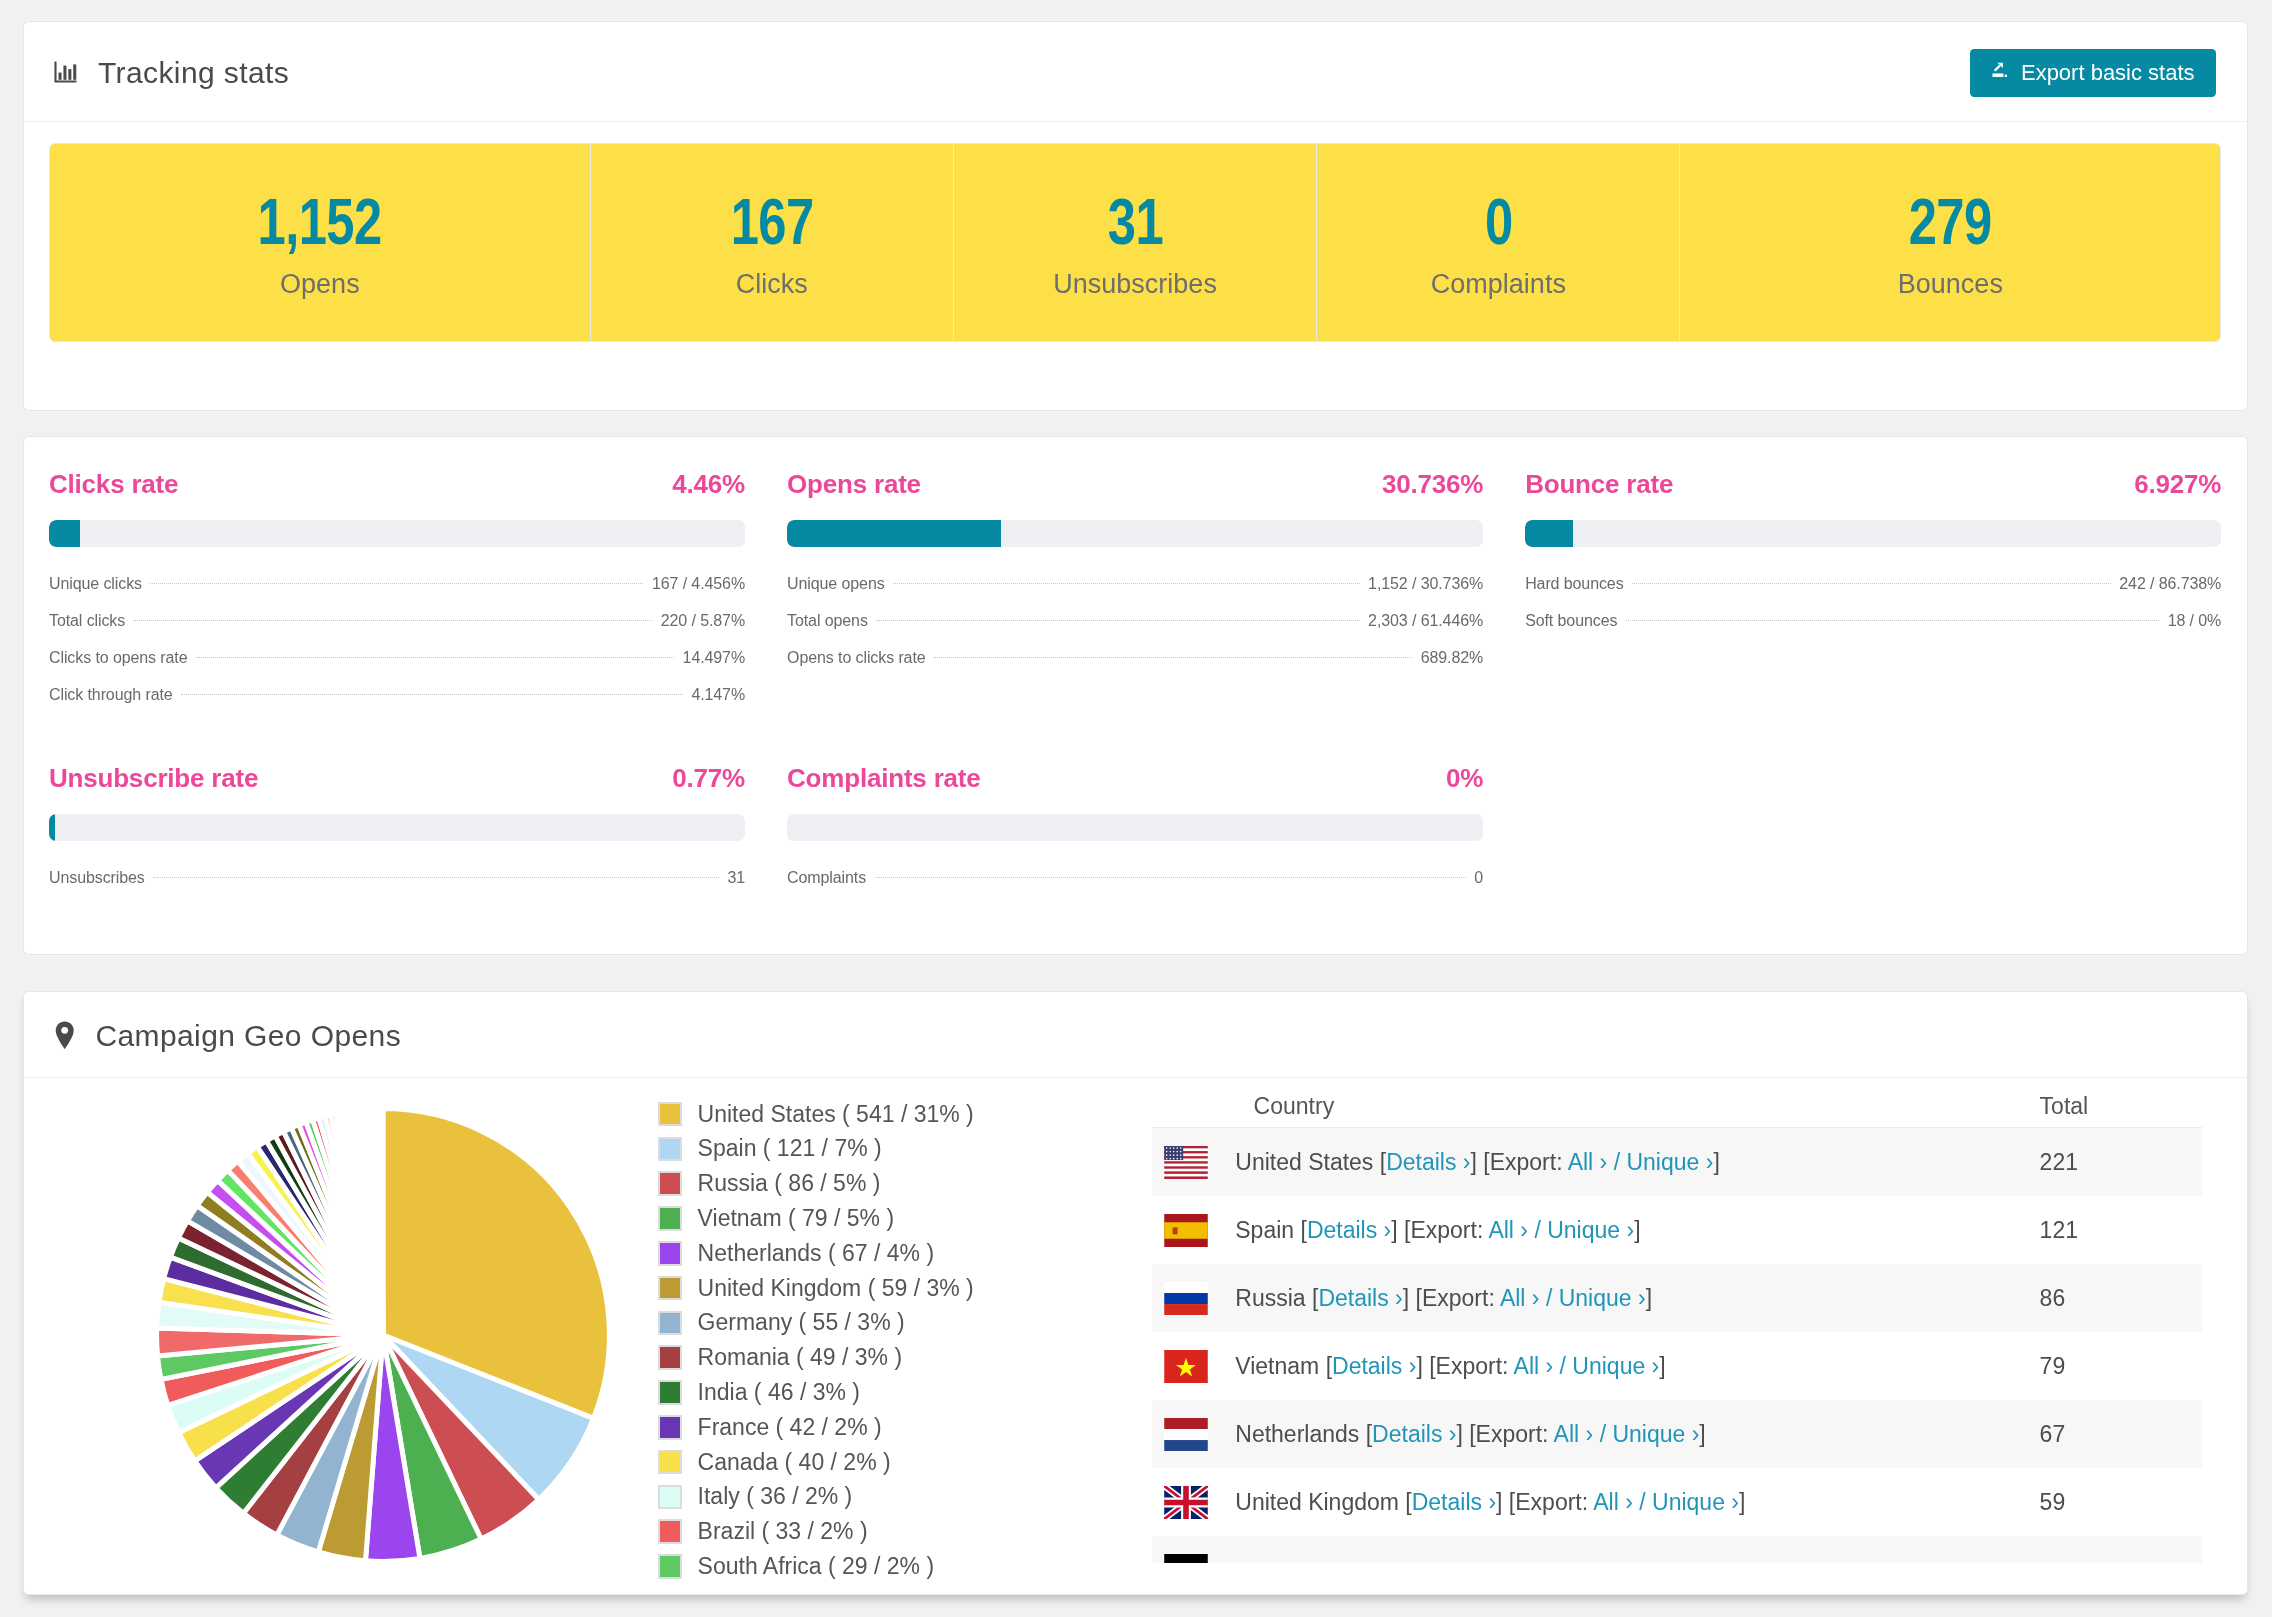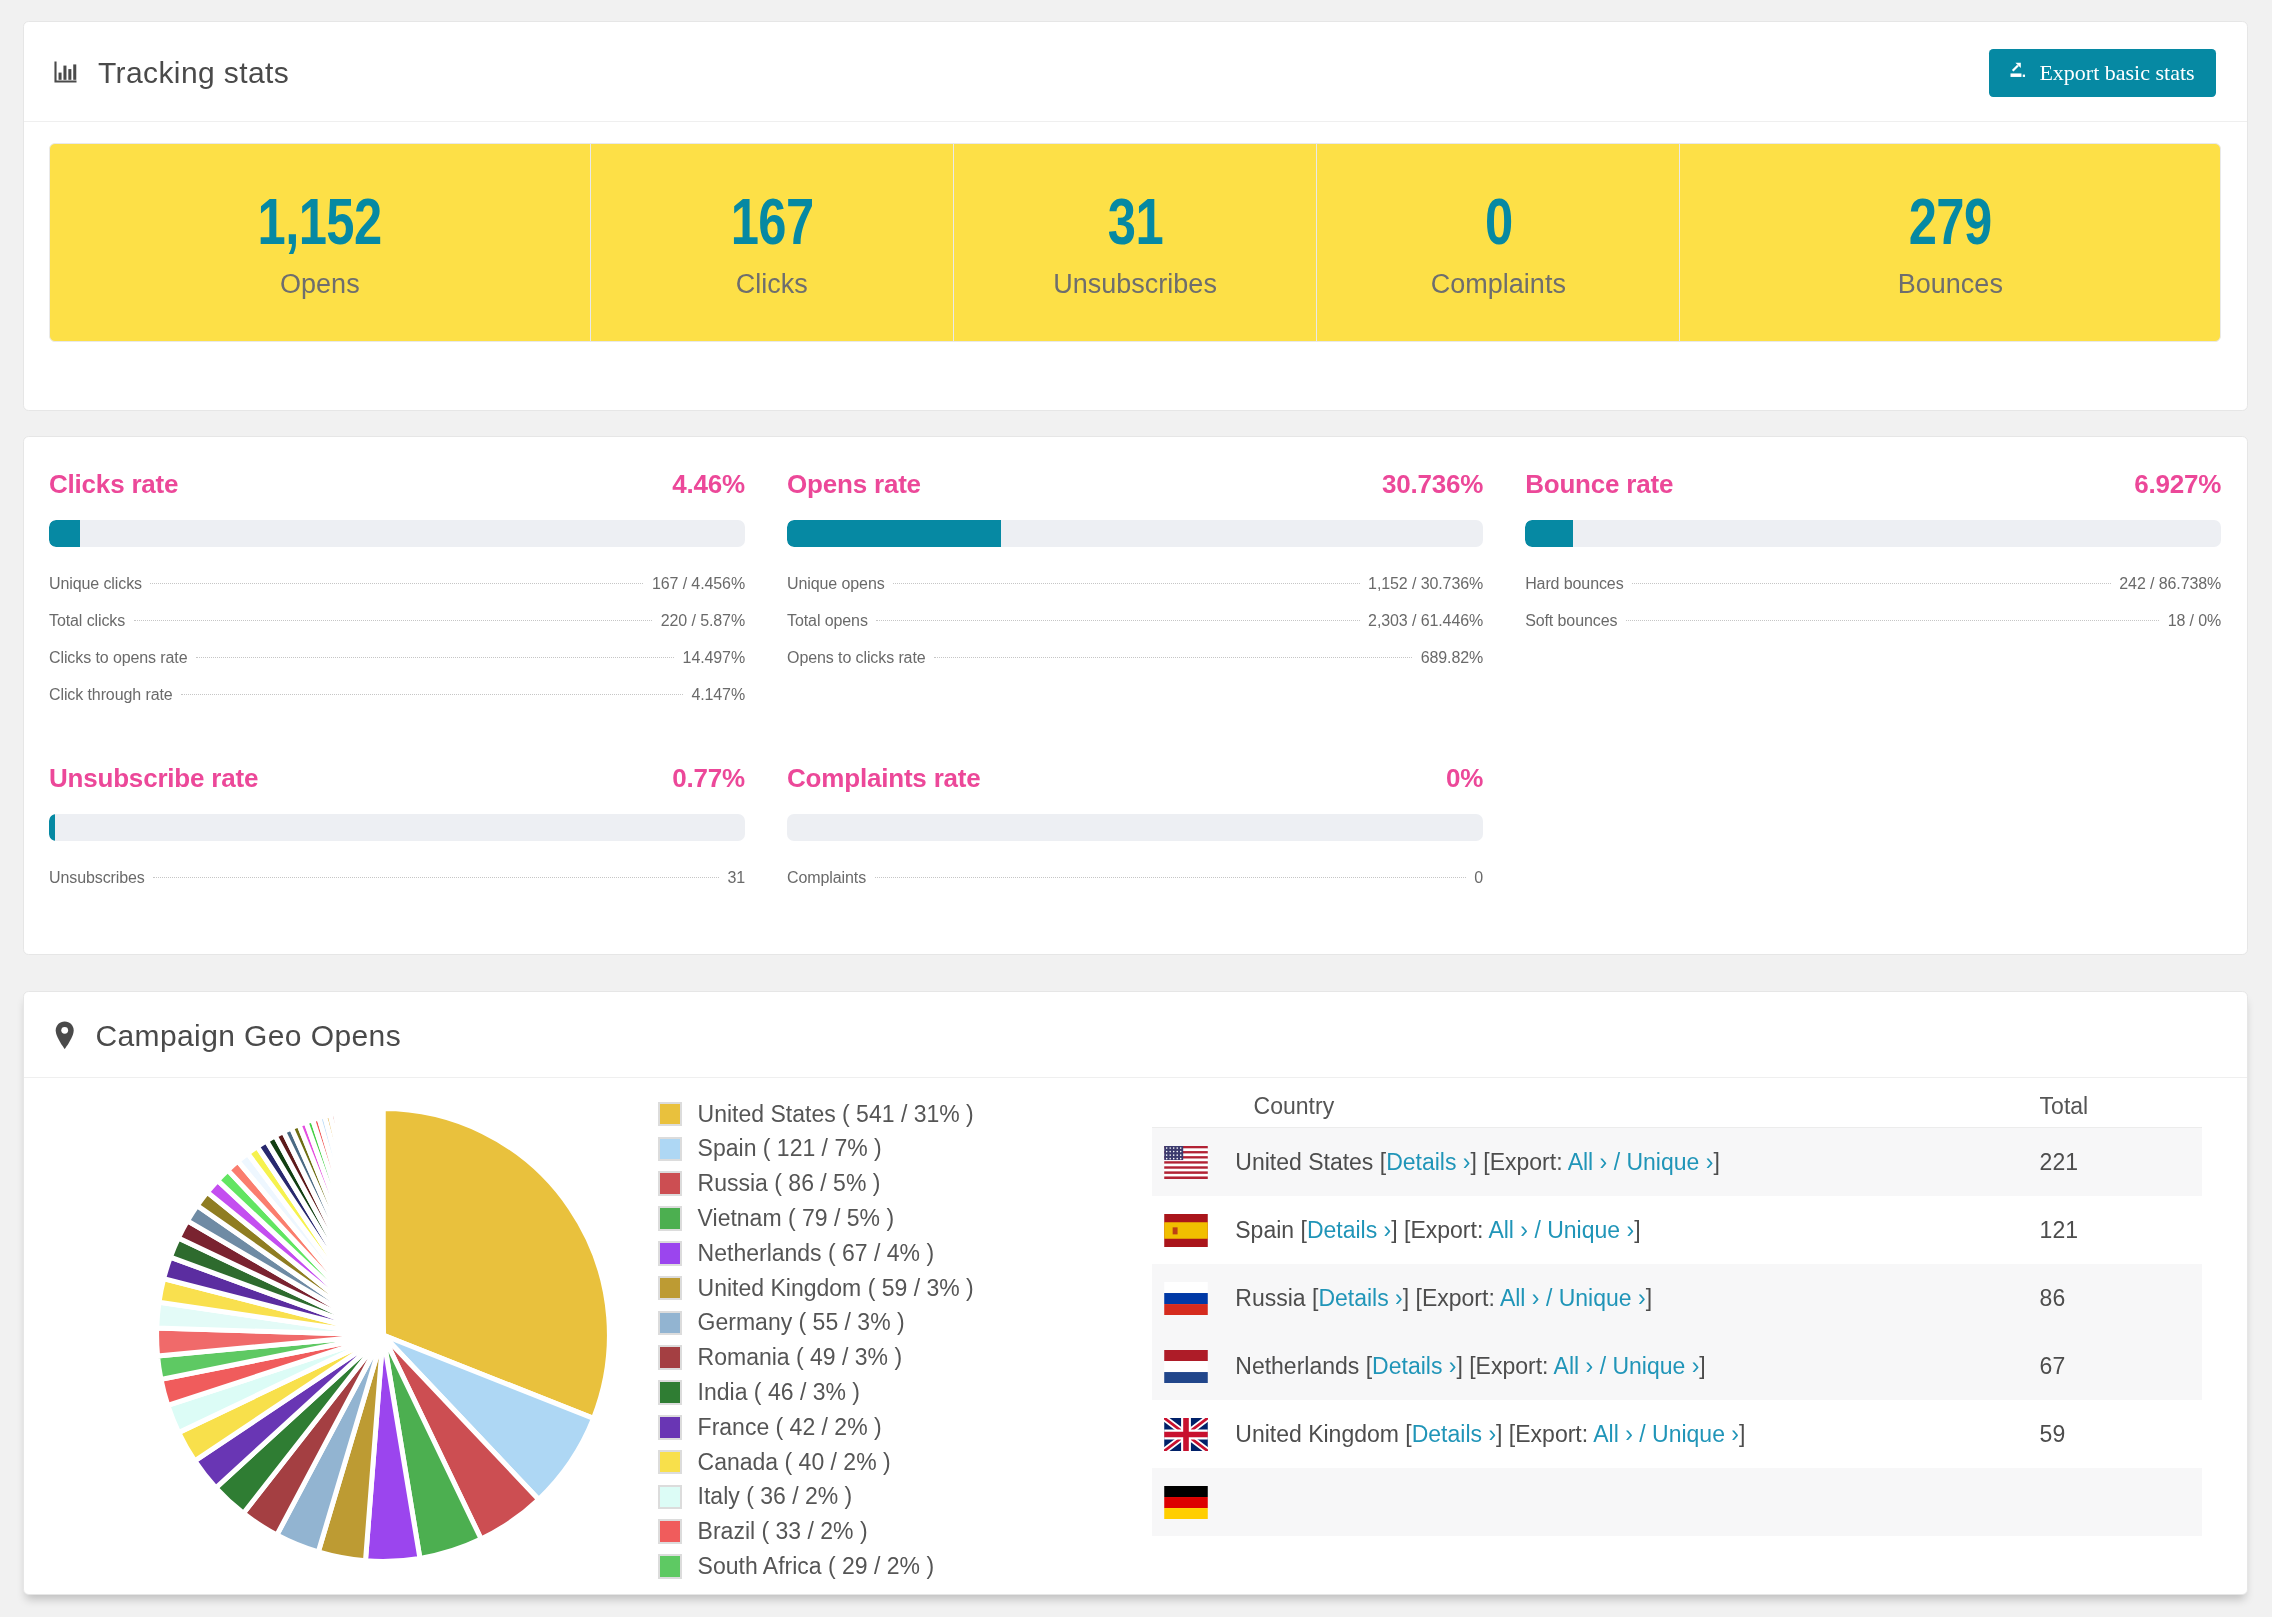--- a/index.html
+++ b/index.html
@@ -17,21 +17,21 @@
   #card-rates{top:436px;height:519px;}
   #card-geo{top:991px;height:604px;overflow:hidden;box-shadow:0 7px 10px -3.5px rgba(0,0,0,.22);}
   .card-head{
     display:flex;align-items:center;gap:18.4px;
     padding:27px 31px 24px 28px;border-bottom:1.4px solid #efefef;
   }
   .card-head .ttl{font-size:30px;color:#4a4a4a;letter-spacing:0.4px;}
   .spacer{flex:1;}
   .btn-export{
     display:flex;align-items:center;gap:11.3px;border:none;cursor:pointer;
-    background:#0689a3;color:#fff;font-size:22px;font-family:Liberation Serif, serif;
+    background:#0689a3;color:#fff;font-size:22px;font-family:Liberation Sans, sans-serif;
     padding:10.6px 21px 10.6px 18.4px;border-radius:4.2px;
   }
   
   .stat-row{
     display:flex;margin:21px 25.4px 0 25.4px;border:1.4px solid #e9e9e9;border-radius:6px;
     height:199px;box-sizing:border-box;background:#fde047;
   }
   .stat-cell{display:flex;flex-direction:column;align-items:center;justify-content:center;padding-top:4.2px;}
   .stat-cell + .stat-cell{border-left:1.4px solid #e9e9e9;}
   .stat-cell.w{flex:1.49;} .stat-cell.n{flex:1;}
@@ -424,20 +424,28 @@
         </div>
         <div class="t-row odd">
           <svg class="flag" viewBox="0 0 62 47" style="width: 44px; height: 33px; margin-left: 12.7px; flex: 0 0 auto;">
             <rect width="62" height="15.7" fill="#fff"></rect>
             <rect y="15.7" width="62" height="15.7" fill="#0039A6"></rect>
             <rect y="31.4" width="62" height="15.6" fill="#D52B1E"></rect>
           </svg>
           <div class="c1"><span>Russia [</span><a href="#">Details ›</a>] [Export: <a href="#">All ›</a> <a>/</a> <a href="#">Unique ›</a>]</div>
           <div class="c2">86</div>
         </div>
+        <div class="t-row ">
+          <svg class="flag" viewBox="0 0 62 47" style="width: 44px; height: 33px; margin-left: 12.7px; flex: 0 0 auto;">
+            <rect width="62" height="47" fill="#DA251D"></rect>
+            <polygon fill="#FFFF00" points="31,11 34.4,21.2 45.2,21.2 36.5,27.6 39.8,37.8 31,31.5 22.2,37.8 25.5,27.6 16.8,21.2 27.6,21.2"></polygon>
+          </svg>
+          <div class="c1"><span>Vietnam [</span><a href="#">Details ›</a>] [Export: <a href="#">All ›</a> <a>/</a> <a href="#">Unique ›</a>]</div>
+          <div class="c2">79</div>
+        </div>
         <div class="t-row odd">
           <svg class="flag" viewBox="0 0 62 47" style="width: 44px; height: 33px; margin-left: 12.7px; flex: 0 0 auto;">
             <rect width="62" height="15.7" fill="#AE1C28"></rect>
             <rect y="15.7" width="62" height="15.7" fill="#fff"></rect>
             <rect y="31.4" width="62" height="15.6" fill="#21468B"></rect>
           </svg>
           <div class="c1"><span>Netherlands [</span><a href="#">Details ›</a>] [Export: <a href="#">All ›</a> <a>/</a> <a href="#">Unique ›</a>]</div>
           <div class="c2">67</div>
         </div>
         <div class="t-row ">

